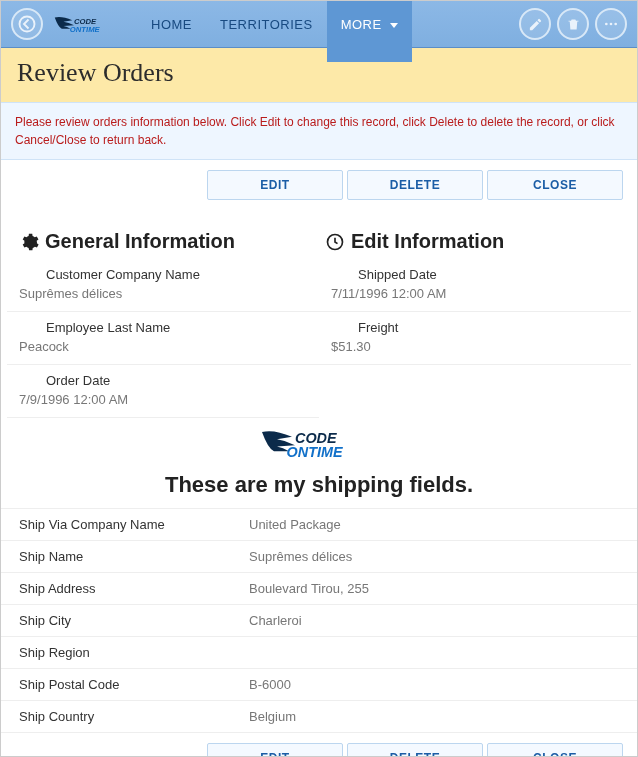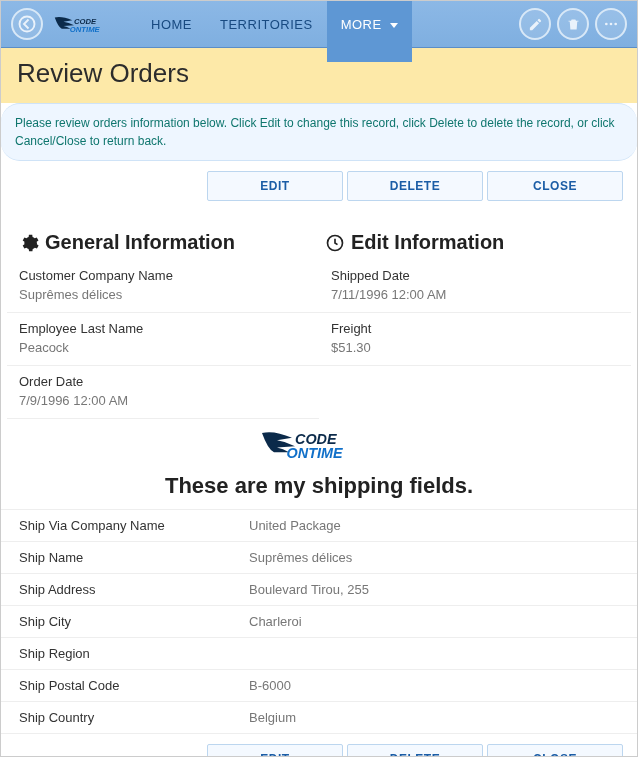--- a/index.html
+++ b/index.html
@@ -57,35 +57,35 @@
       width: 0; height: 0;
       margin-left: 4px;
       border-left: 4px solid transparent;
       border-right: 4px solid transparent;
       border-top: 5px solid currentColor;
       vertical-align: middle;
     }
     .title-bar {
       background: #fde9a8;
       padding: 10px 4px 14px 16px;
+      font-family: Liberation Serif, serif;
     }
     .title-bar h1 {
       font-weight: 300;
       font-size: 26px;
       color: #2c2c2c;
     }
     .help-band {
       background: #eef6ff;
       border-top: 1px solid #cfe3f7;
       border-bottom: 1px solid #cfe3f7;
       padding: 10px 14px;
       font-size: 12px;
-      color: #0f766e;
+      color: #b91c1c;
       line-height: 1.5;
-      border-radius: 19px;
     }
     .btn-row {
       display: flex;
       gap: 4px;
       padding: 10px 14px;
       justify-content: flex-end;
     }
     .btn-row button {
       flex: 0 0 136px;
       border: 1px solid #bcd6ef;
@@ -121,20 +121,21 @@
     }
     .two-col .col { flex: 1; }
     .field-row {
       padding: 8px 12px 10px 12px;
       border-bottom: 1px solid #eee;
     }
     .field-label {
       font-size: 13px;
       color: #333;
       margin-bottom: 4px;
+      margin-left: 27px;
     }
     .field-value {
       font-size: 13px;
       color: #777;
     }
     .center-logo {
       display: flex;
       justify-content: center;
       padding: 8px 0 4px 0;
     }

